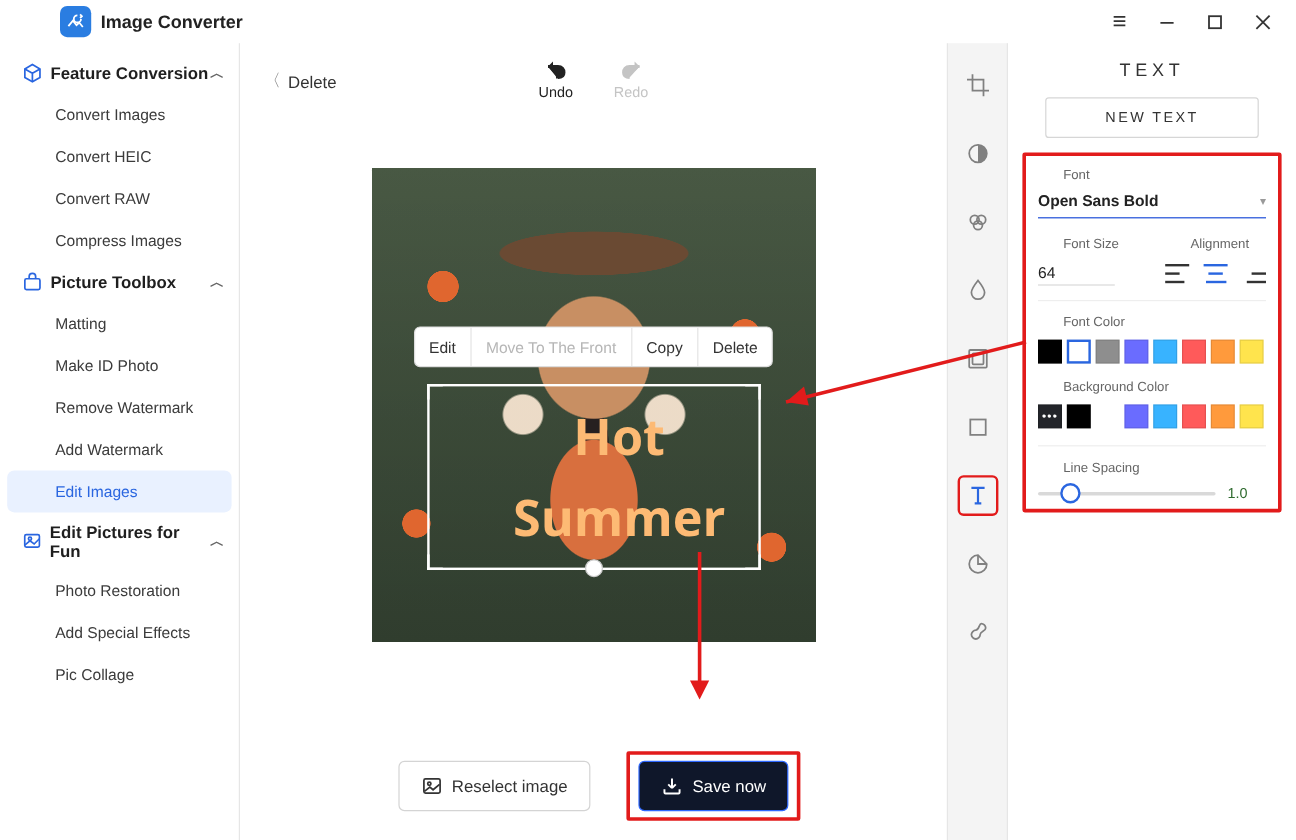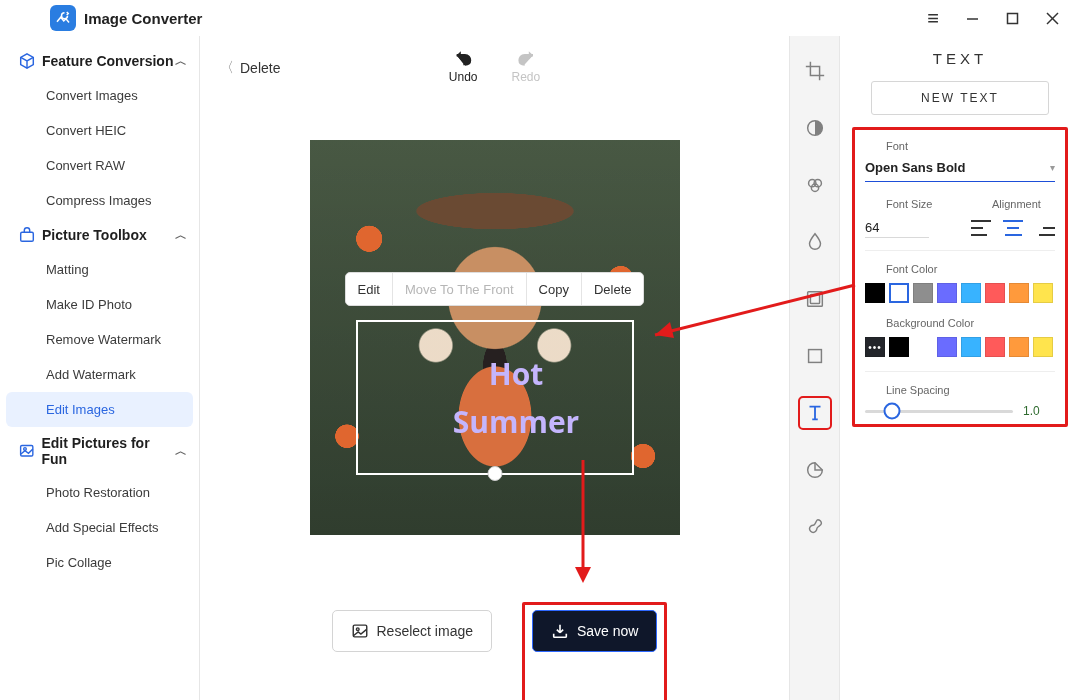--- a/index.html
+++ b/index.html
@@ -67,24 +67,24 @@
   .ctx-bar .ci.disabled { color: #b6b6b6; cursor: default; }
 
   
   .sel-box { position: absolute; top: 180px; left: 50%; transform: translateX(-50%); width: 278px; height: 155px; border: 2px solid #fff; }
   .sel-box .corner { position: absolute; width: 13px; height: 13px; border: 2px solid #fff; background: transparent; }
   .sel-box .tl { top: -2px; left: -2px; border-right: none; border-bottom: none; }
   .sel-box .tr { top: -2px; right: -2px; border-left: none; border-bottom: none; }
   .sel-box .bl { bottom: -2px; left: -2px; border-right: none; border-top: none; }
   .sel-box .br { bottom: -2px; right: -2px; border-left: none; border-top: none; }
   .sel-box .mid { position: absolute; width: 15px; height: 15px; border-radius: 50%; border: 1px solid #ccc; background: #fff; bottom: -8px; left: 50%; transform: translateX(-50%); }
-  .canvas-text { position: absolute; inset: 0; display: flex; align-items: center; justify-content: center; text-align: center; color: #c4b5fd; font-weight: 700; font-size: 30px; line-height: 1.6; font-family: "Open Sans", Arial, sans-serif; margin-left: 43px; }
-
-  
-  .bottom-btns { height: 90px; display: flex; justify-content: center; gap: 40px; }
+  .canvas-text { position: absolute; inset: 0; display: flex; align-items: center; justify-content: center; text-align: center; color: #fdba74; font-weight: 700; font-size: 42px; line-height: 1.6; font-family: "Open Sans", Arial, sans-serif; margin-left: 43px; }
+
+  
+  .bottom-btns { height: 90px; display: flex; align-items: center; justify-content: center; gap: 40px; }
   .btn { display: inline-flex; align-items: center; gap: 8px; height: 42px; padding: 0 18px; border-radius: 5px; font-size: 14px; cursor: pointer; }
   .btn.secondary { background: #fff; border: 1px solid #d4d4d4; color: #333; }
   .btn.primary { background: #0f172a; border: 1px solid #2e68ff; color: #fff; }
   .btn svg { width: 18px; height: 18px; }
   .btn.secondary svg { stroke: #333; }
   .btn.primary svg { stroke: #fff; }
   .highlight-box { border: 3px solid #e21b1b; border-radius: 2px; position: absolute; pointer-events: none; }
 
   
   .tool-rail { width: 50px; background: #f4f4f4; display: flex; flex-direction: column; align-items: center; padding-top: 18px; gap: 23px; border-right: 1px solid #e6e6e6; }

